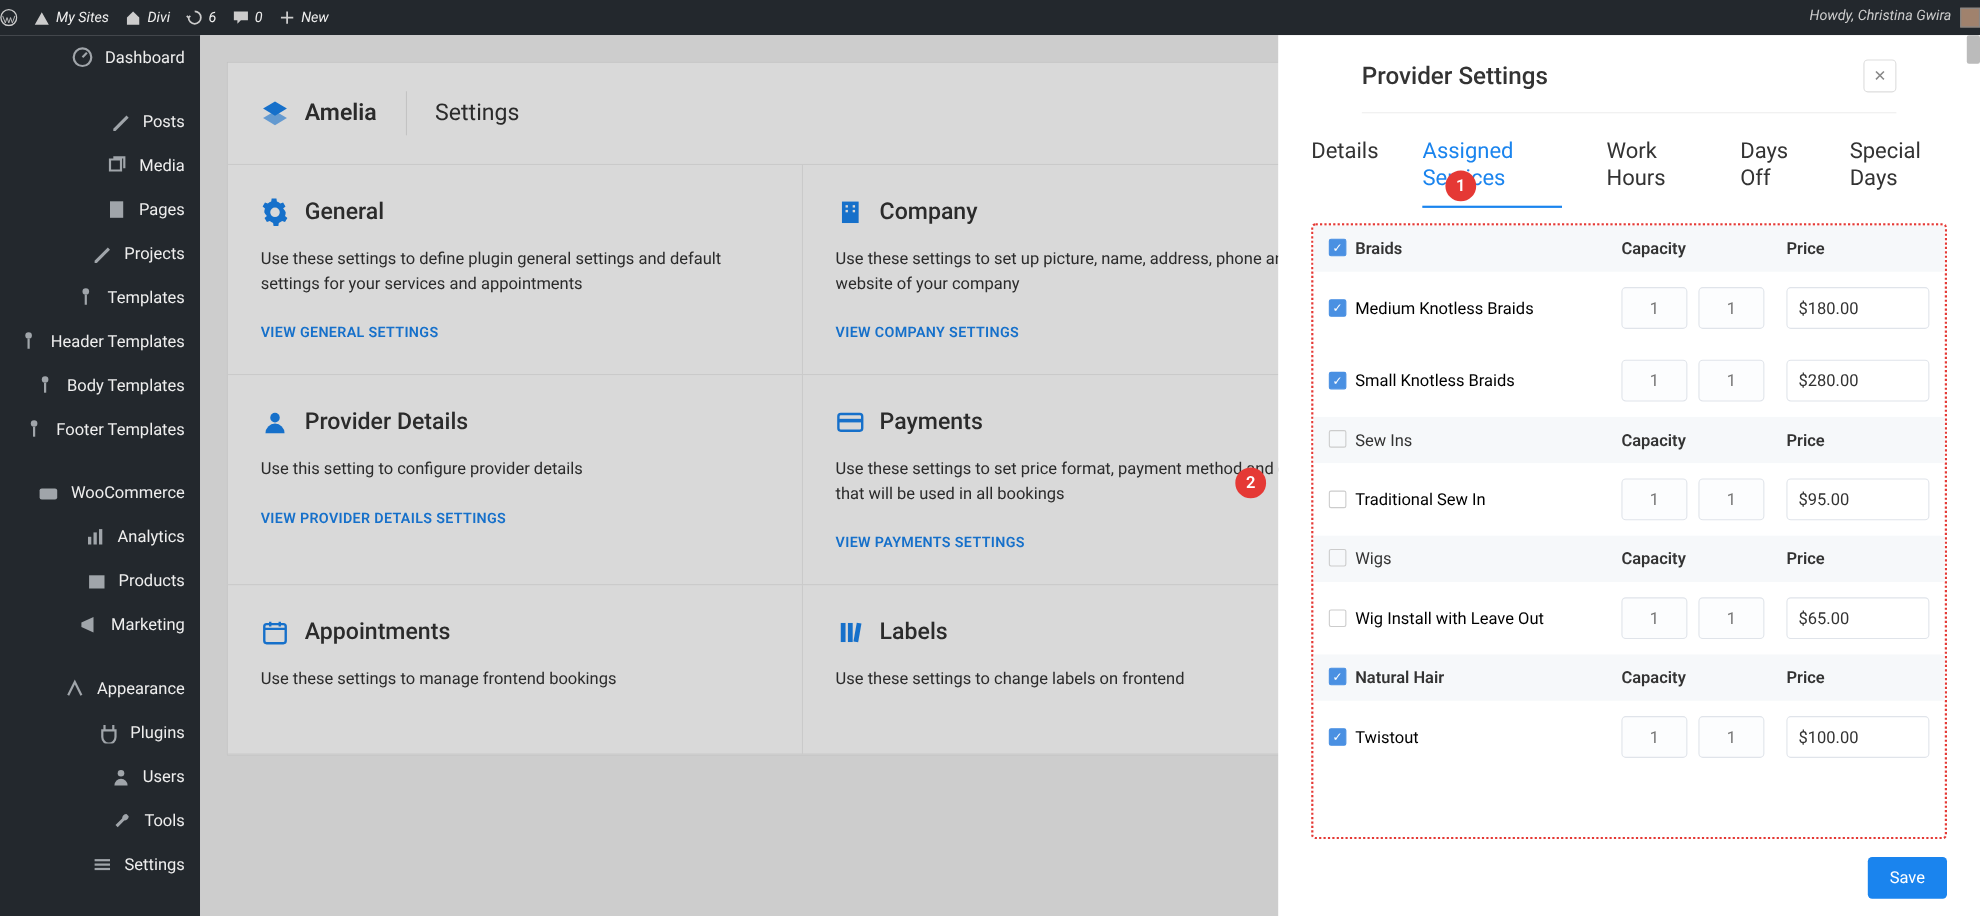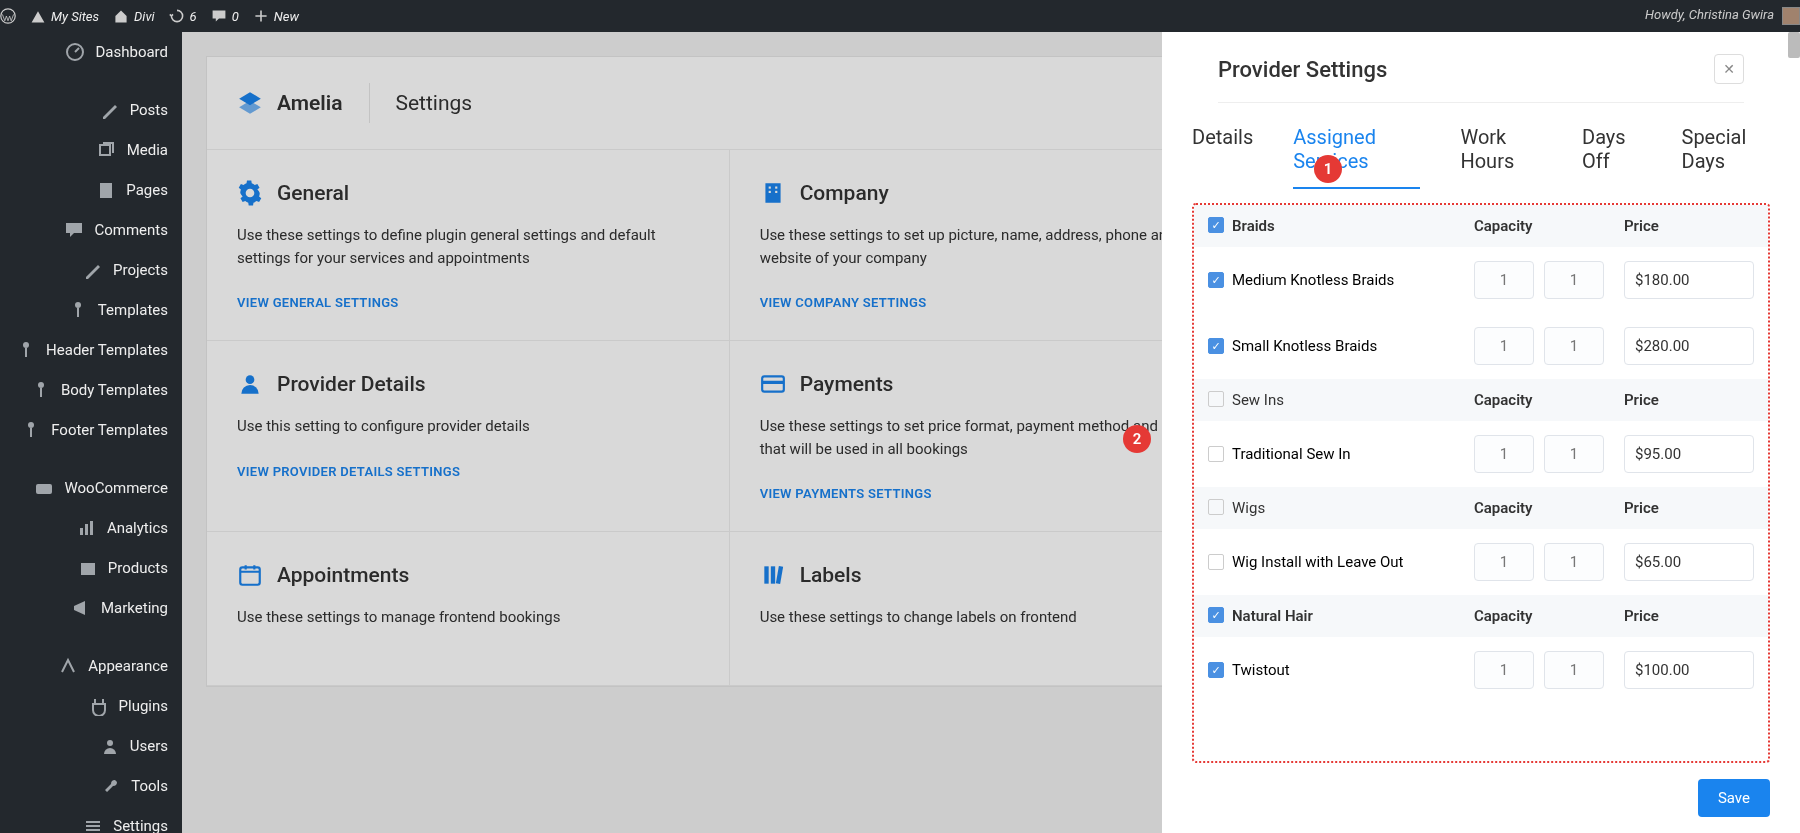--- a/index.html
+++ b/index.html
@@ -35,21 +35,21 @@
 .settings-title { font-size: 21px; font-weight: 500; color: #333; }
 .settings-desc { font-size: 15px; color: #333; line-height: 1.5; margin-bottom: 26px; }
 .settings-link { color: #1a84ee; font-size: 13px; font-weight: 600; letter-spacing: 0.3px; cursor: pointer; }
 
 
 .overlay { position: absolute; left: 182px; top: 32px; right: 0; bottom: 0; background: rgba(0,0,0,0.15); }
 
 
 .panel { position: absolute; top: 32px; right: 0; width: 638px; height: calc(100% - 32px); background: #fff; display: flex; flex-direction: column; }
 .panel-header { padding: 22px 30px 18px; display: flex; justify-content: space-between; align-items: center; border-bottom: 1px solid #eee; margin: 0 30px; padding-left: 0; padding-right: 0;}
-.panel-header-wrap { padding: 0 26px; }
+.panel-header-wrap { padding: 0 46px; }
 .panel-title { font-size: 22px; font-weight: 500; color: #333; }
 .close-btn { width: 30px; height: 30px; border: 1px solid #ddd; border-radius: 4px; background: #fff; color: #888; display: flex; align-items: center; justify-content: center; cursor: pointer; font-size: 14px; }
 
 .tabs { display: flex; gap: 40px; padding: 22px 30px 0; position: relative; }
 .tab { font-size: 20px; color: #333; padding-bottom: 14px; cursor: pointer; border-bottom: 2px solid transparent; }
 .tab.active { color: #1a84ee; border-bottom-color: #1a84ee; }
 
 .badge { position: absolute; width: 28px; height: 28px; border-radius: 50%; background: #e53935; color: #fff; display: flex; align-items: center; justify-content: center; font-size: 15px; font-weight: 600; z-index: 10; }
 .badge-1 { top: 123px; right: 458px; }
 .badge-2 { top: 425px; right: 649px; }
@@ -145,26 +145,20 @@
       <span>Media</span>
     </div>
   <div class="sidebar-item">
       <svg class="side-icon" viewBox="0 0 20 20">
         <rect x="4" y="3" width="12" height="15" fill="#a0a5aa"></rect>
       </svg>
       <span>Pages</span>
     </div>
   <div class="sidebar-item">
       <svg class="side-icon" viewBox="0 0 20 20">
-        <path d="M2 3 H18 V13 H10 L6 17 V13 H2 Z" fill="#a0a5aa"></path>
-      </svg>
-      <span>Comments</span>
-    </div>
-  <div class="sidebar-item">
-      <svg class="side-icon" viewBox="0 0 20 20">
         <path d="M3 17 L15 5 L17 7 L5 19 L3 19 Z" fill="#a0a5aa"></path>
       </svg>
       <span>Projects</span>
     </div>
   <div class="sidebar-item">
       <svg class="side-icon" viewBox="0 0 20 20">
         <circle cx="10" cy="5" r="3" fill="#a0a5aa"></circle>
         <path d="M10 8 V17" stroke="#a0a5aa" stroke-width="2"></path>
       </svg>
       <span>Templates</span>

